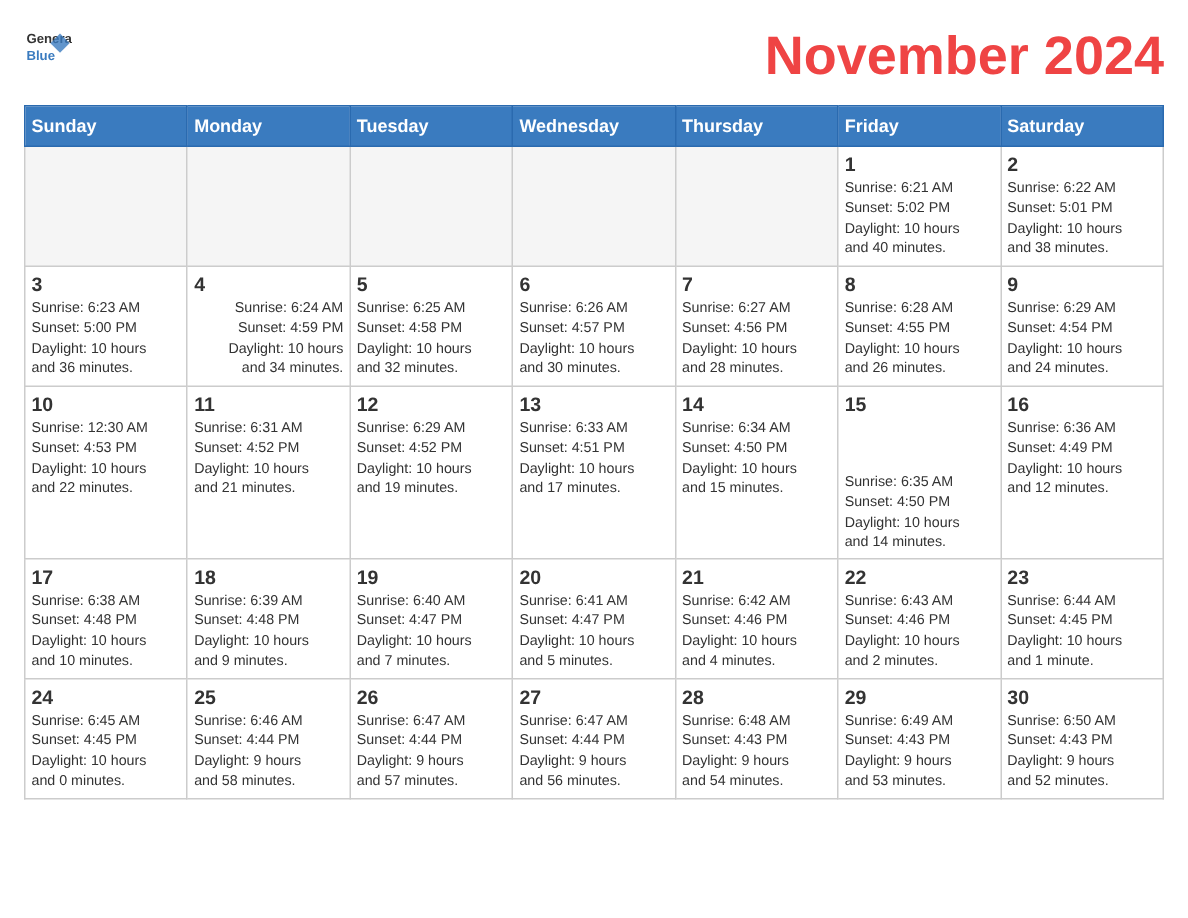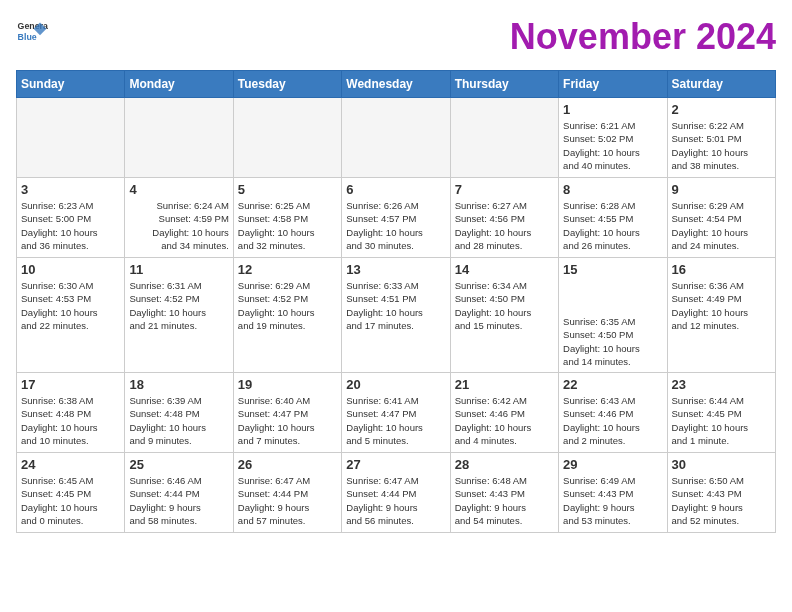--- a/index.html
+++ b/index.html
@@ -24,21 +24,21 @@
     .logo-icon {
       width: 32px;
       height: 32px;
     }
     .title-area {
       text-align: right;
     }
     .month-title {
       font-size: 36px;
       font-weight: bold;
-      color: #a21caf;
+      color: #ef4444;
     }
     .location-title {
       font-size: 16px;
       color: #555;
     }
     .calendar-table {
       width: 100%;
       border-collapse: collapse;
       table-layout: fixed;
       border-radius: 10px;
@@ -174,21 +174,21 @@
           <div class="day-number">9</div>
           <div class="day-info" style="white-space: pre-line;">Sunrise: 6:29 AM
 Sunset: 4:54 PM
 Daylight: 10 hours
 and 24 minutes.</div>
         </td>
       </tr>
       <tr>
         <td>
           <div class="day-number">10</div>
-          <div class="day-info" style="white-space: pre-line;">Sunrise: 6:30 AM
+          <div class="day-info" style="white-space: pre-line;">Sunrise: 12:30 AM
 Sunset: 4:53 PM
 Daylight: 10 hours
 and 22 minutes.</div>
         </td>
         <td>
           <div class="day-number">11</div>
           <div class="day-info" style="white-space: pre-line;">Sunrise: 6:31 AM
 Sunset: 4:52 PM
 Daylight: 10 hours
 and 21 minutes.</div>

